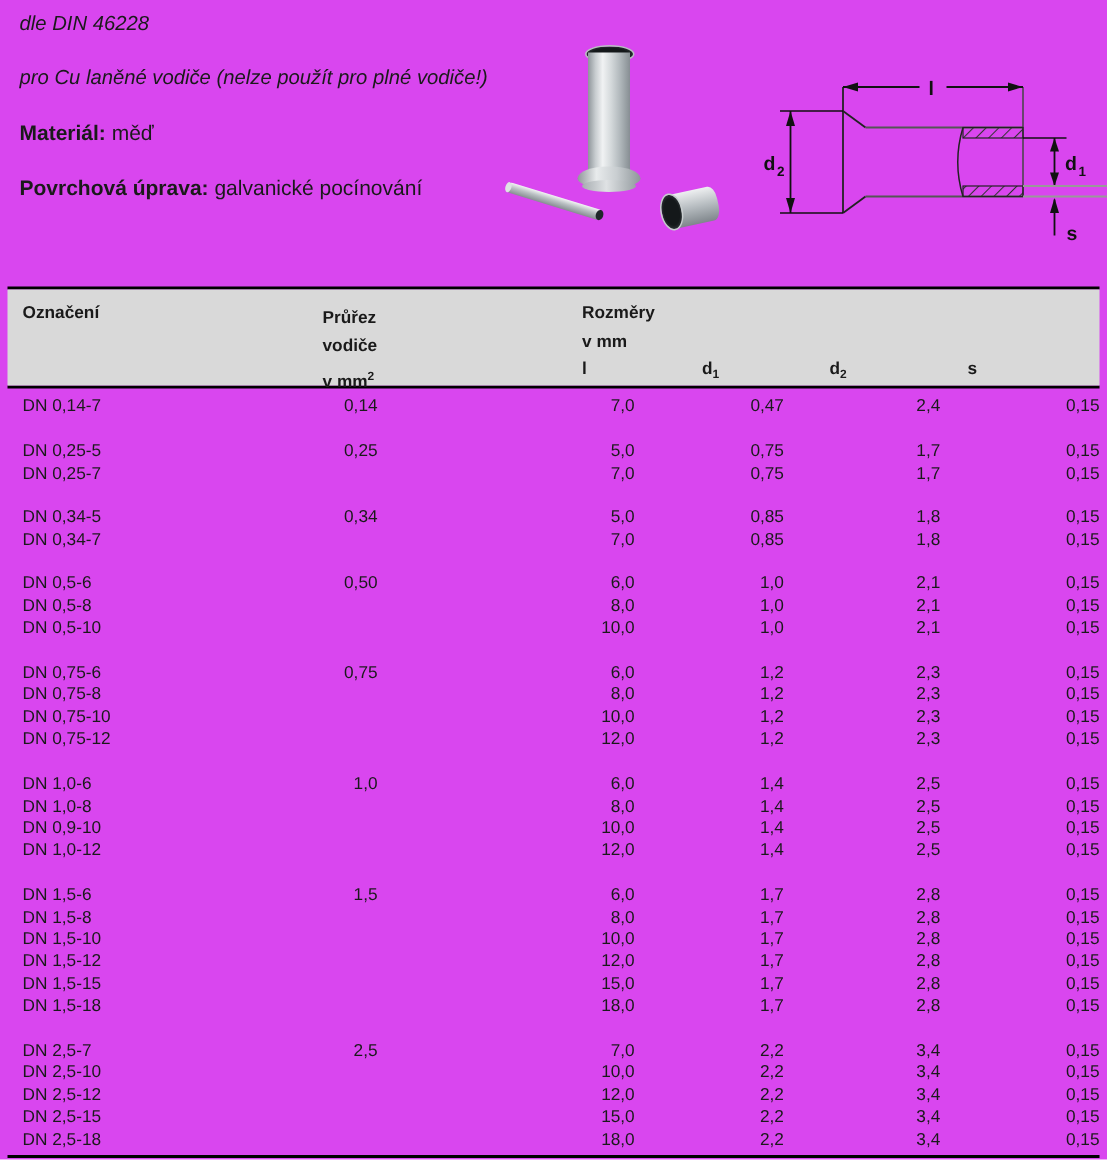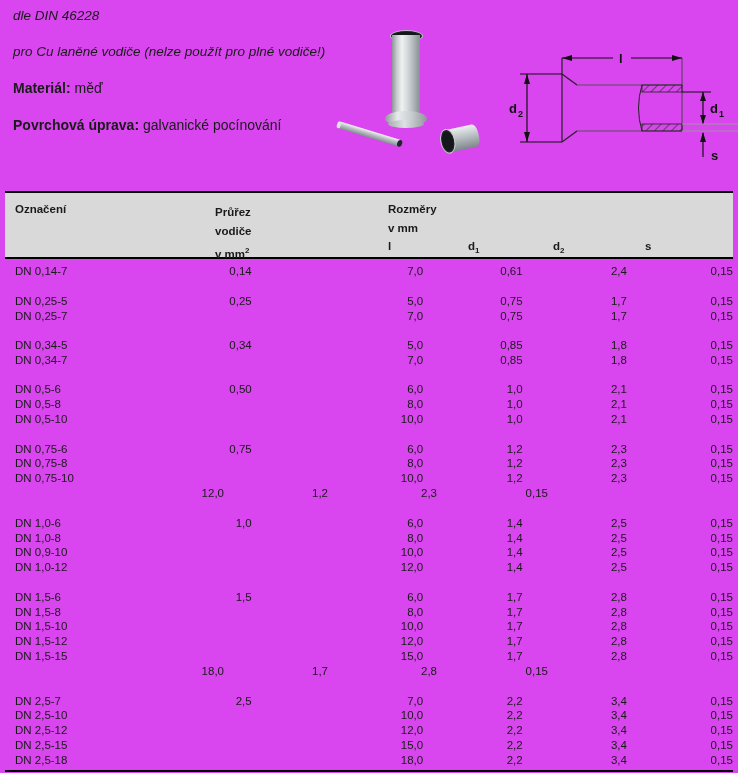--- a/index.html
+++ b/index.html
@@ -160,21 +160,21 @@
       <div class="h-abs h-d2"><span>d</span><sub>2</sub></div>
       <div class="h-abs h-s">s</div>
     </div>
     <div class="rule" style="background: rgb(0, 0, 0);"></div>
     <div class="tbody">
         <div class="tgroup">
           <div class="trow">
             <div class="cell c-des">DN 0,14-7</div>
             <div class="cell c-cross">0,14</div>
             <div class="cell c-l">7,0</div>
-            <div class="cell c-d1">0,61</div>
+            <div class="cell c-d1">0,47</div>
             <div class="cell c-d2">2,4</div>
             <div class="cell c-s">0,15</div>
           </div>
         </div>
         <div class="tgroup">
           <div class="trow">
             <div class="cell c-des">DN 0,25-5</div>
             <div class="cell c-cross">0,25</div>
             <div class="cell c-l">5,0</div>
             <div class="cell c-d1">0,75</div>
@@ -253,20 +253,21 @@
           </div>
           <div class="trow">
             <div class="cell c-des">DN 0,75-10</div>
             <div class="cell c-cross"></div>
             <div class="cell c-l">10,0</div>
             <div class="cell c-d1">1,2</div>
             <div class="cell c-d2">2,3</div>
             <div class="cell c-s">0,15</div>
           </div>
           <div class="trow">
+            <div class="cell c-des">DN 0,75-12</div>
             <div class="cell c-cross"></div>
             <div class="cell c-l">12,0</div>
             <div class="cell c-d1">1,2</div>
             <div class="cell c-d2">2,3</div>
             <div class="cell c-s">0,15</div>
           </div>
         </div>
         <div class="tgroup">
           <div class="trow">
             <div class="cell c-des">DN 1,0-6</div>
@@ -336,20 +337,21 @@
           </div>
           <div class="trow">
             <div class="cell c-des">DN 1,5-15</div>
             <div class="cell c-cross"></div>
             <div class="cell c-l">15,0</div>
             <div class="cell c-d1">1,7</div>
             <div class="cell c-d2">2,8</div>
             <div class="cell c-s">0,15</div>
           </div>
           <div class="trow">
+            <div class="cell c-des">DN 1,5-18</div>
             <div class="cell c-cross"></div>
             <div class="cell c-l">18,0</div>
             <div class="cell c-d1">1,7</div>
             <div class="cell c-d2">2,8</div>
             <div class="cell c-s">0,15</div>
           </div>
         </div>
         <div class="tgroup">
           <div class="trow">
             <div class="cell c-des">DN 2,5-7</div>

